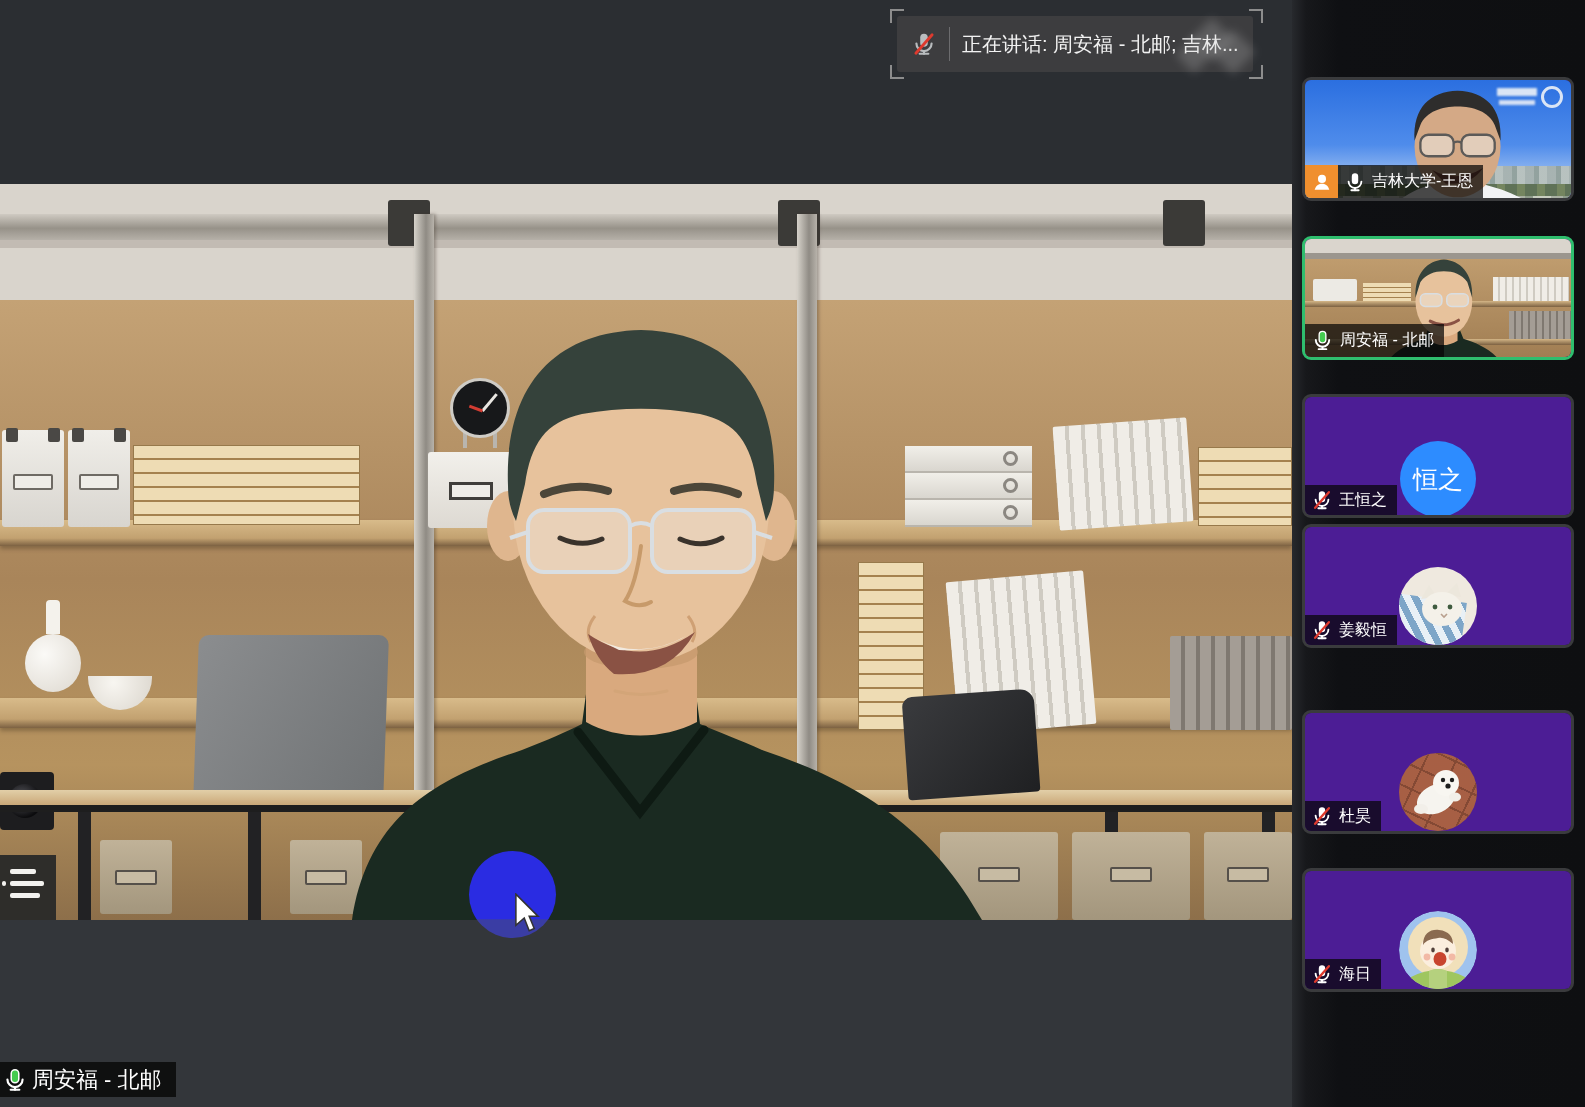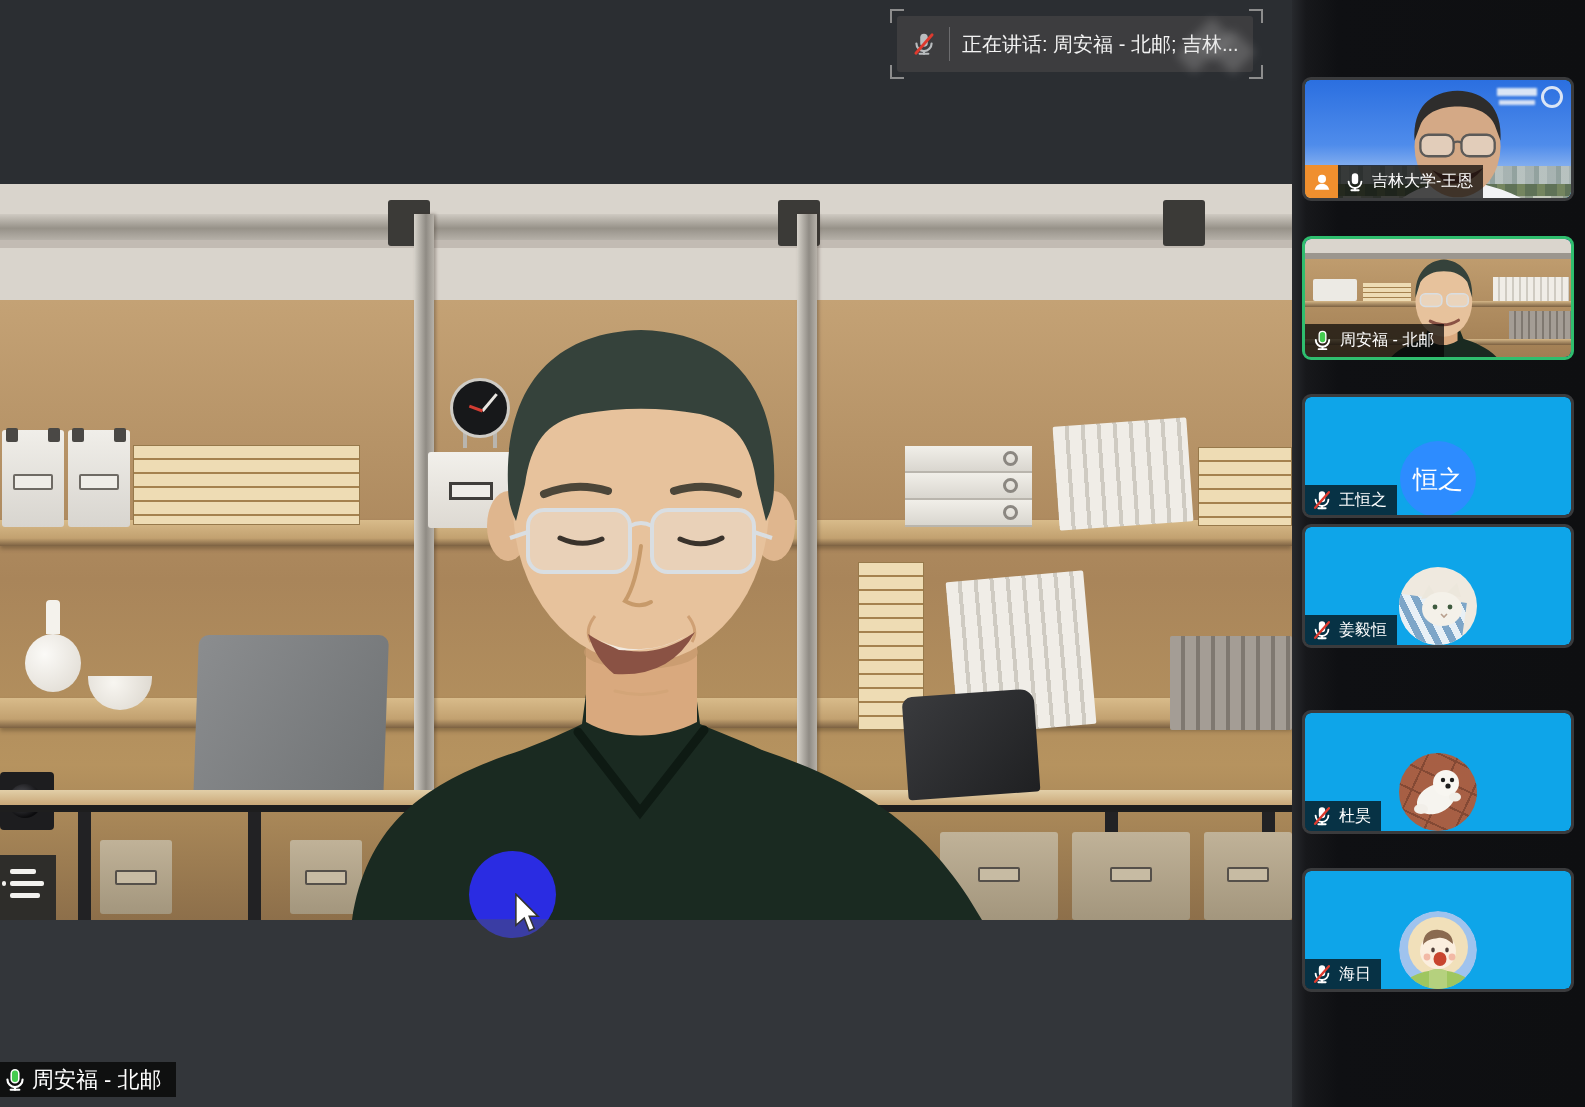--- a/index.html
+++ b/index.html
@@ -72,21 +72,21 @@
   .bracket.tl{left:890px;top:9px;border-left:2px solid #8d8d8d;border-top:2px solid #8d8d8d;}
   .bracket.tr{left:1249px;top:9px;border-right:2px solid #8d8d8d;border-top:2px solid #8d8d8d;}
   .bracket.bl{left:890px;top:65px;border-left:2px solid #8d8d8d;border-bottom:2px solid #8d8d8d;}
   .bracket.br{left:1249px;top:65px;border-right:2px solid #8d8d8d;border-bottom:2px solid #8d8d8d;}
 
   
   .sidebar{position:absolute;left:1292px;top:0;width:293px;height:1107px;
     background:linear-gradient(90deg,#27292d 0,#17181b 14px,#0f1013 46px,#0e0f11 100%);}
   .tile{position:absolute;left:10px;width:272px;height:124px;background:#1e1f22;border:3px solid #3a3b3d;border-radius:9px;overflow:hidden;}
   .tile.active{border-color:#2fbe6e;}
-  .tile .inner{position:absolute;inset:0;border-radius:6px;overflow:hidden;background:#0ea5e9;}
+  .tile .inner{position:absolute;inset:0;border-radius:0;overflow:hidden;background:#4c1d95;}
   .tile-bar{position:absolute;left:0;bottom:0;display:flex;align-items:center;gap:6px;background:rgba(5,5,5,.72);color:#fff;font-size:16px;height:30px;padding:0 10px 0 6px;z-index:5;}
   .host-badge{position:absolute;left:0;bottom:0;width:33px;height:33px;background:#f08f2e;display:flex;align-items:center;justify-content:center;z-index:6;}
   .tile-bar.with-badge{left:33px;height:33px;}
   .avatar-blue{position:absolute;left:50%;top:44px;width:76px;height:76px;margin-left:-38px;border-radius:50%;background:#2d8cff;display:flex;align-items:center;justify-content:center;color:#fff;font-size:25px;z-index:2;}
   .avatar-wrap{position:absolute;left:50%;top:40px;width:78px;height:78px;margin-left:-39px;border-radius:50%;overflow:hidden;z-index:2;}
 
   
   .sky{position:absolute;inset:0;background:linear-gradient(180deg,#2b6fe0 0,#4f8ceb 55%,#8fb6f0 78%);}
   .skyline{position:absolute;left:0;top:86px;width:100%;height:24px;background:repeating-linear-gradient(90deg,#aab3ab 0 9px,#93a096 9px 14px,#bcc3ba 14px 22px);opacity:.9;}
   .trees{position:absolute;left:0;top:104px;width:100%;height:14px;background:repeating-linear-gradient(90deg,#5f7257 0 12px,#74855f 12px 20px);}

